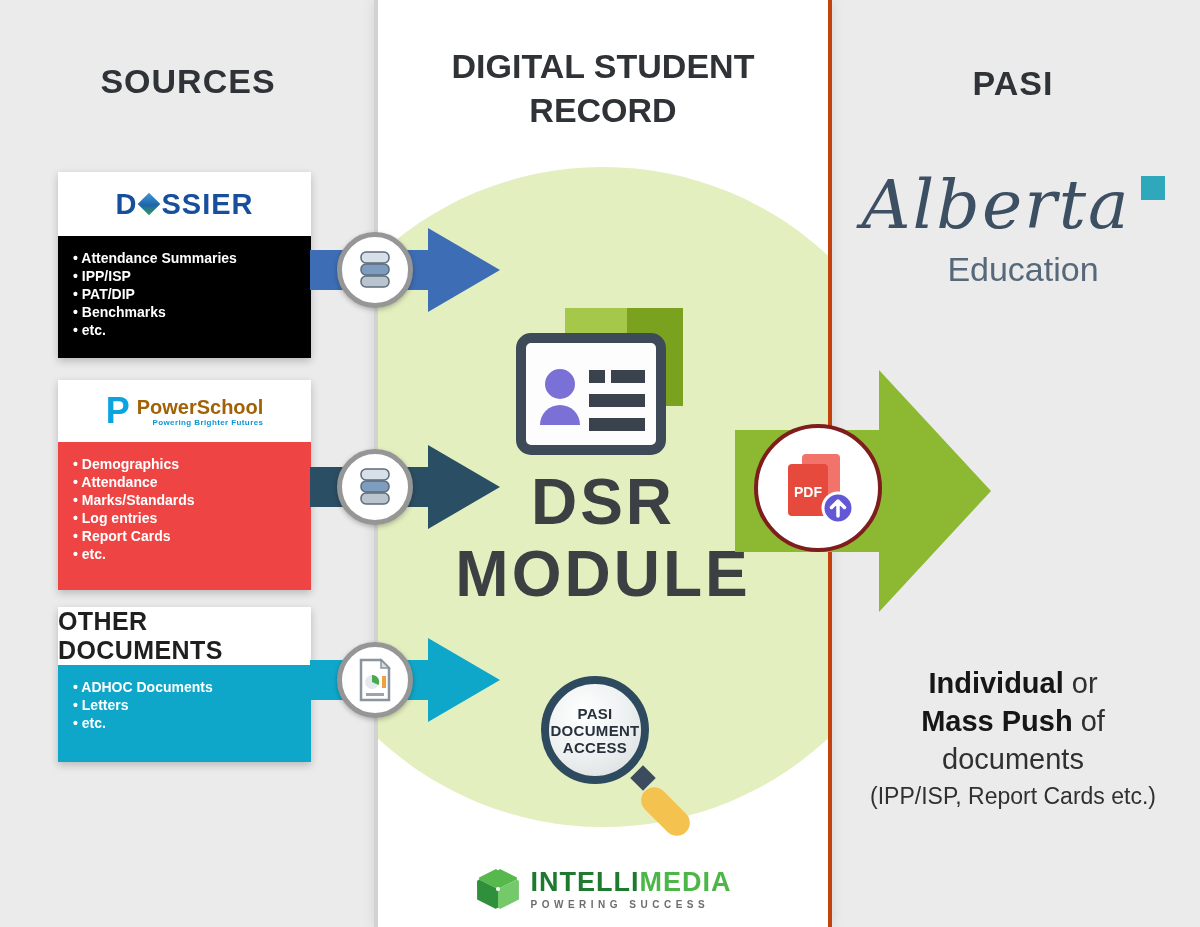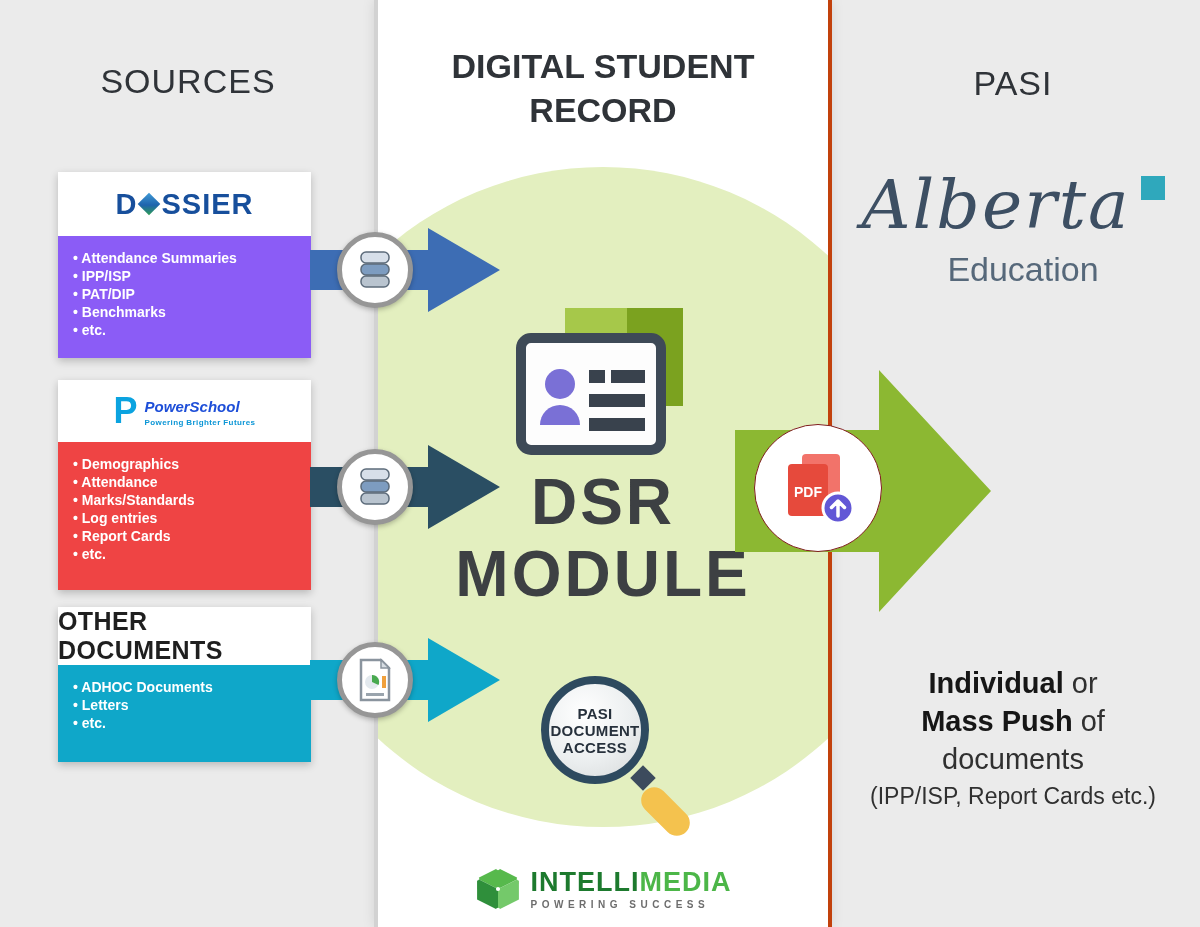--- a/index.html
+++ b/index.html
@@ -1,19 +1,19 @@
 <!DOCTYPE html>
 <html><head>
 <meta charset="utf-8">
 <style>
   * { margin:0; padding:0; box-sizing:border-box; }
   body { font-family:"Liberation Sans", sans-serif; }
   #stage { position:relative; width:1200px; height:927px; background:#ebebeb; overflow:hidden; }
 
-  .col-title { position:absolute; text-align:center; font-size:34px; font-weight:400;
+  .col-title { position:absolute; text-align:center; font-size:34px; font-weight:700;
                color:#2f3338; letter-spacing:1px; }
   #sources-title { left:0; top:62px; width:376px; }
   #pasi-title   { left:826px; top:64px; width:374px; }
 
   
   #mid { position:absolute; left:374px; top:0; width:458px; height:927px; background:#fff;
          border-left:4px solid #d2d2d2; border-right:4px solid #c2410c;
          box-shadow:0 0 12px rgba(0,0,0,.10); overflow:hidden; z-index:1; }
   #green-circle { position:absolute; left:50%; top:167px; transform:translateX(-50%);
                   width:660px; height:660px; border-radius:50%; background:#e3efbf; }
@@ -44,55 +44,55 @@
   .brand-text .tagline { font-size:10px; font-weight:600; letter-spacing:4.5px; color:#6d6d6d; margin-top:3px; }
 
   
   .card { position:absolute; left:58px; width:253px; box-shadow:0 3px 8px rgba(0,0,0,.22); z-index:2; }
   .card-header { background:#fff; display:flex; align-items:center; justify-content:center; }
   .card-body { color:#fff; padding:13px 15px; }
   .card-body li { list-style:none; font-size:14px; line-height:18px; font-weight:600; }
   .card-body li::before { content:"• "; }
   #card-dossier { top:172px; }
   #card-dossier .card-header { height:64px; }
-  #card-dossier .card-body { height:122px; background:#8b5cf6; }
+  #card-dossier .card-body { height:122px; background:#000000; }
   #card-powerschool { top:380px; }
   #card-powerschool .card-header { height:62px; }
   #card-powerschool .card-body { height:148px; background:#ef4444; }
   #card-other { top:607px; }
   #card-other .card-header { height:58px; }
   #card-other .card-body { height:97px; background:#0fa7c9; }
 
   .dossier-logo { display:flex; align-items:center; font-size:29px; font-weight:700;
                   color:#174f9c; letter-spacing:1px; }
   .dossier-diamond { width:16px; height:16px; margin:0 4px; transform:rotate(45deg);
                      background:linear-gradient(135deg,#3f9ad6 0%,#1f64ad 55%,#2f9e54 100%); }
   .ps-logo { display:flex; align-items:center; gap:7px; }
   .ps-mark { font-size:36px; font-weight:700; color:#0ba3e0; line-height:36px; }
-  .ps-name { font-size:15px; font-weight:700; color:#1d4ed8; line-height:22px;font-style:italic; }
+  .ps-name { font-size:20px; font-weight:700; color:#a16207; line-height:22px; }
   .ps-tagline { font-size:8px; font-weight:600; color:#0b96d6; letter-spacing:.4px; text-align:right; }
   .other-title { font-size:25px; font-weight:800; color:#1f1f1f; letter-spacing:.4px; }
 
   
   .flow-arrow { position:absolute; left:310px; z-index:3; }
   #arrow-dossier { top:224px; }
   #arrow-powerschool { top:441px; }
   #arrow-other { top:634px; }
   .badge { position:absolute; left:337px; width:76px; height:76px; border-radius:50%;
            background:#fff; border:5px solid #969696; z-index:4;
            display:flex; align-items:center; justify-content:center;
            box-shadow:0 2px 5px rgba(0,0,0,.25); }
   #badge-dossier { top:232px; }
   #badge-powerschool { top:449px; }
   #badge-other { top:642px; }
 
   
   #green-arrow { position:absolute; left:735px; top:366px; z-index:3; }
   #pdf-badge { position:absolute; left:754px; top:424px; width:128px; height:128px; border-radius:50%;
-               background:#fff; border:1px solid #7f1d1d; z-index:4;
+               background:#fff; border:4px solid #7f1d1d; z-index:4;
                display:flex; align-items:center; justify-content:center; }
 
   
   #alberta-block { position:absolute; left:826px; top:162px; width:374px; text-align:center; }
   .alberta-script { font-family:"DejaVu Serif", serif; font-style:italic; font-size:68px;
                     line-height:86px; color:#3d4f63; letter-spacing:2px; }
   .alberta-square { display:inline-block; width:24px; height:24px; background:#2fa8bc;
                     margin-left:10px; vertical-align:28px; }
   .alberta-education { font-size:34px; color:#56687a; margin-top:2px; transform:translateX(10px); }
 

